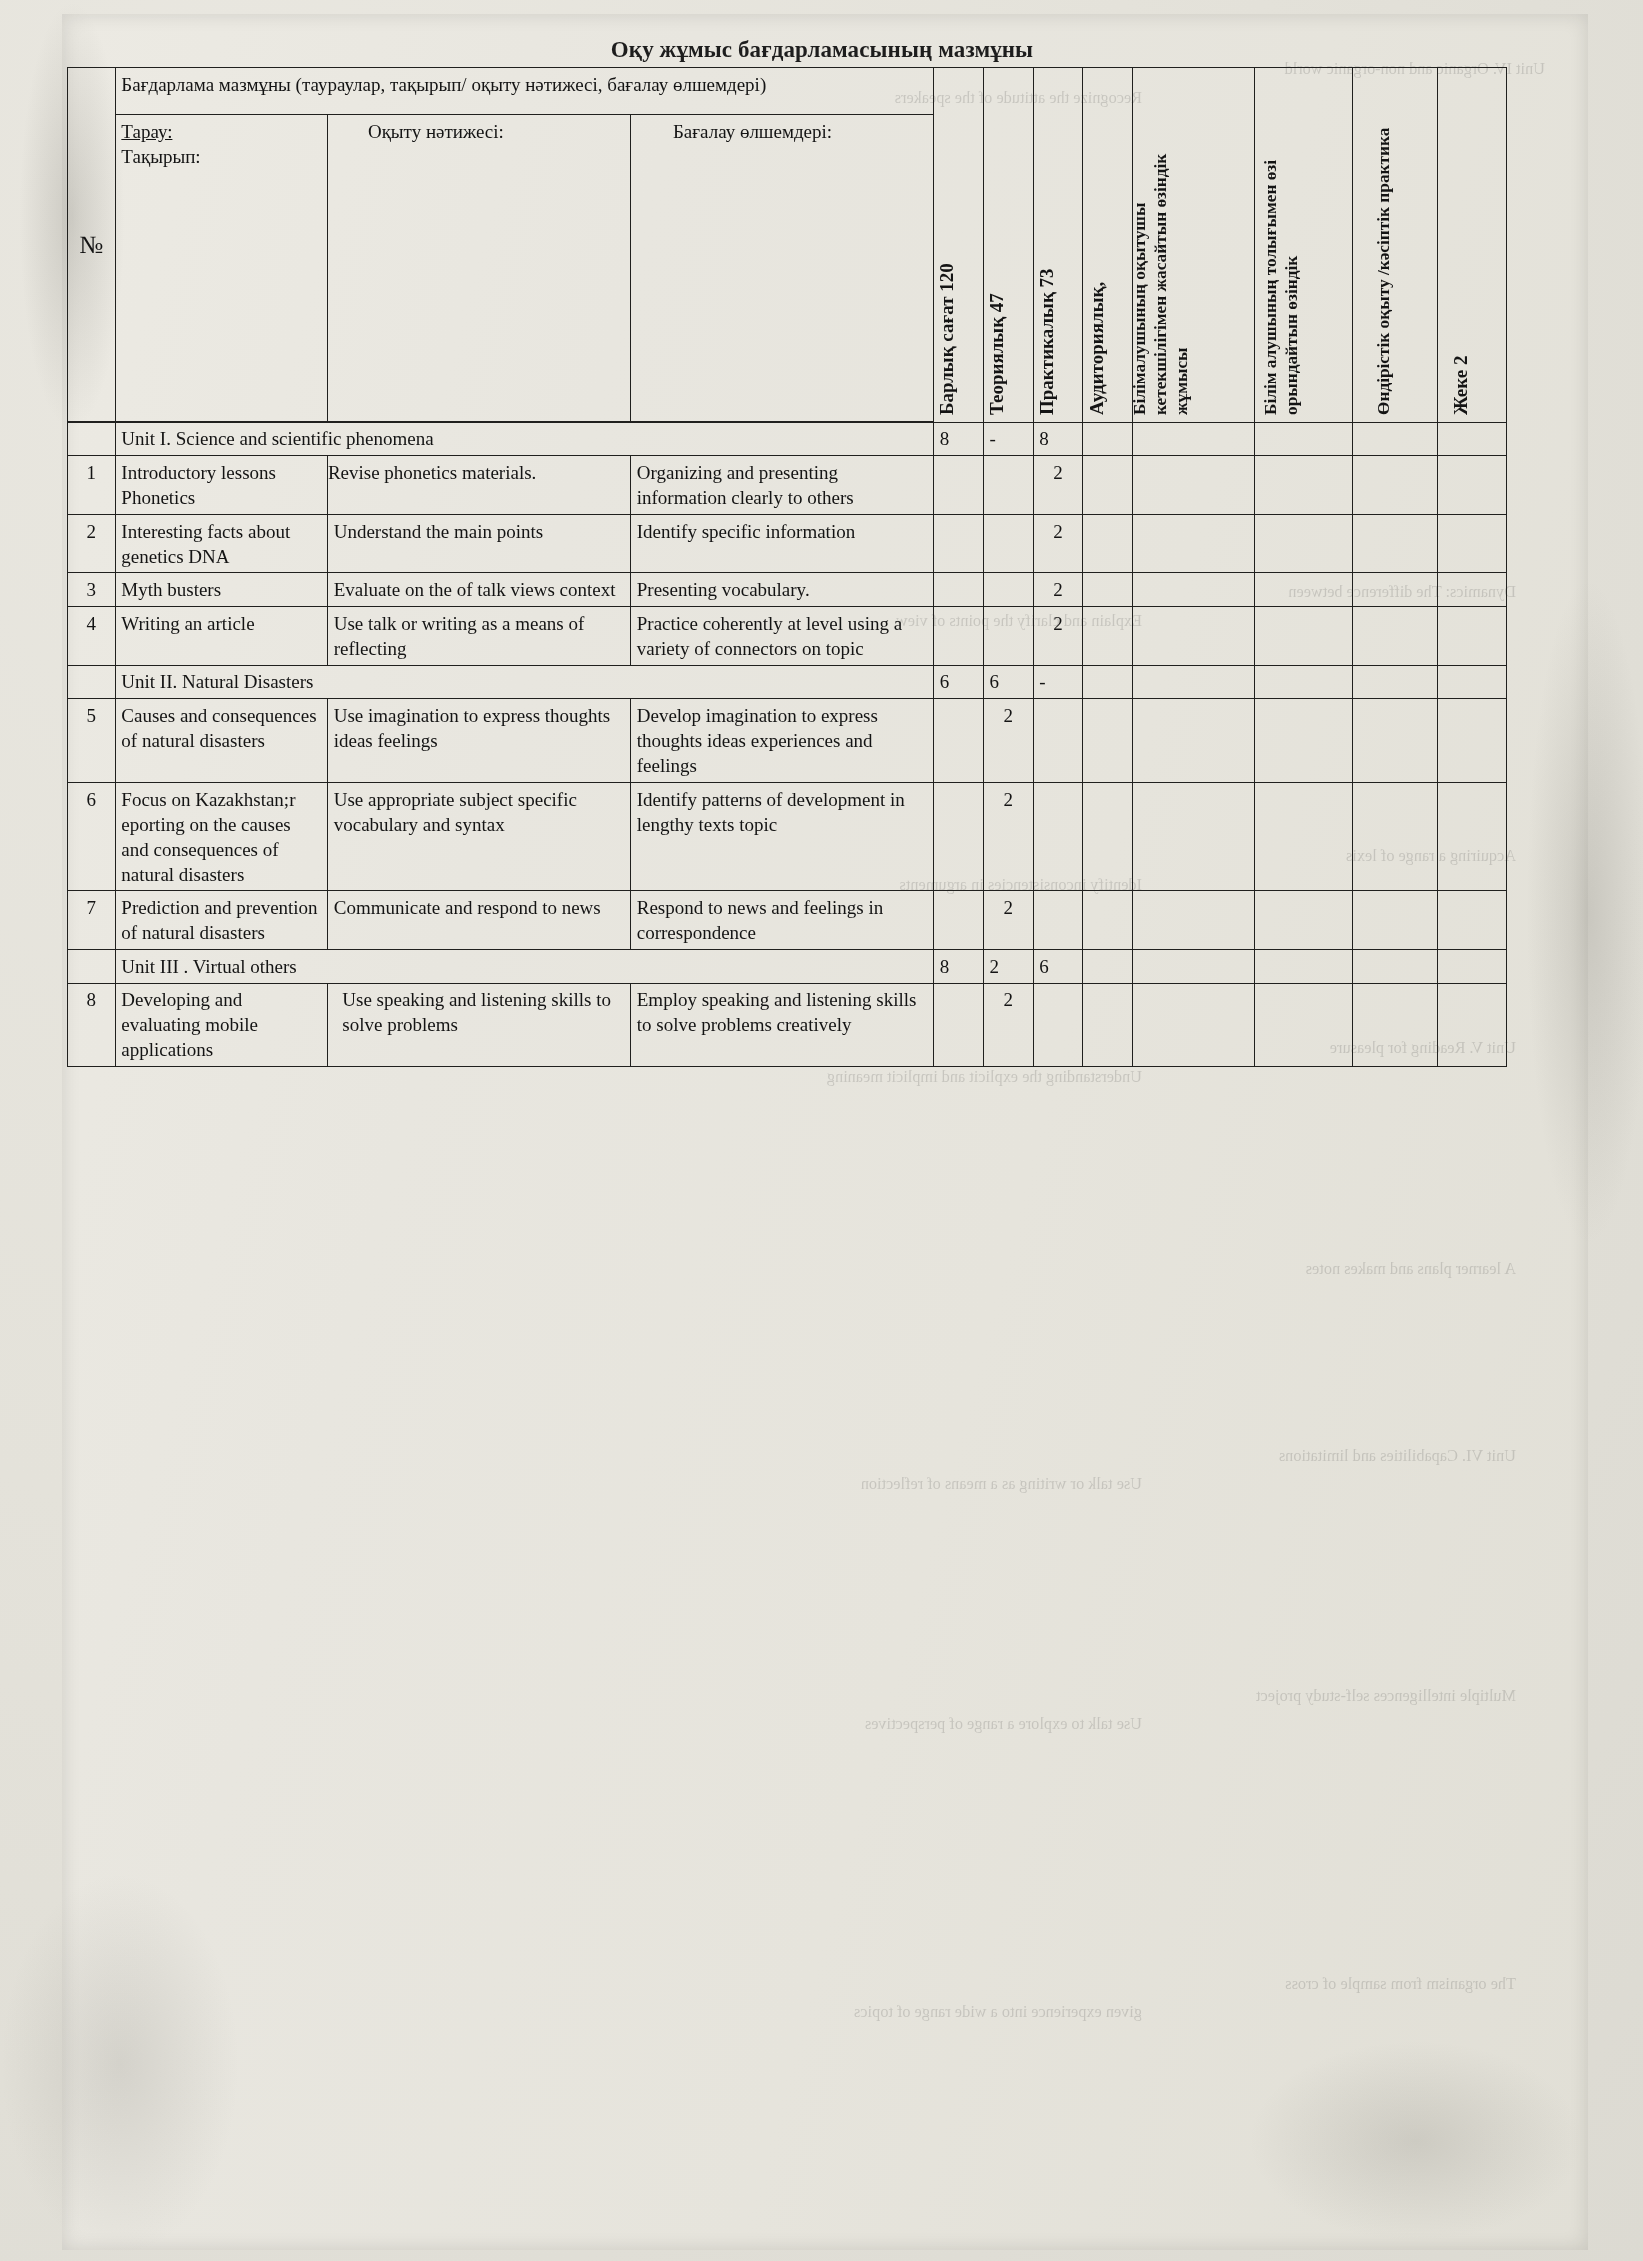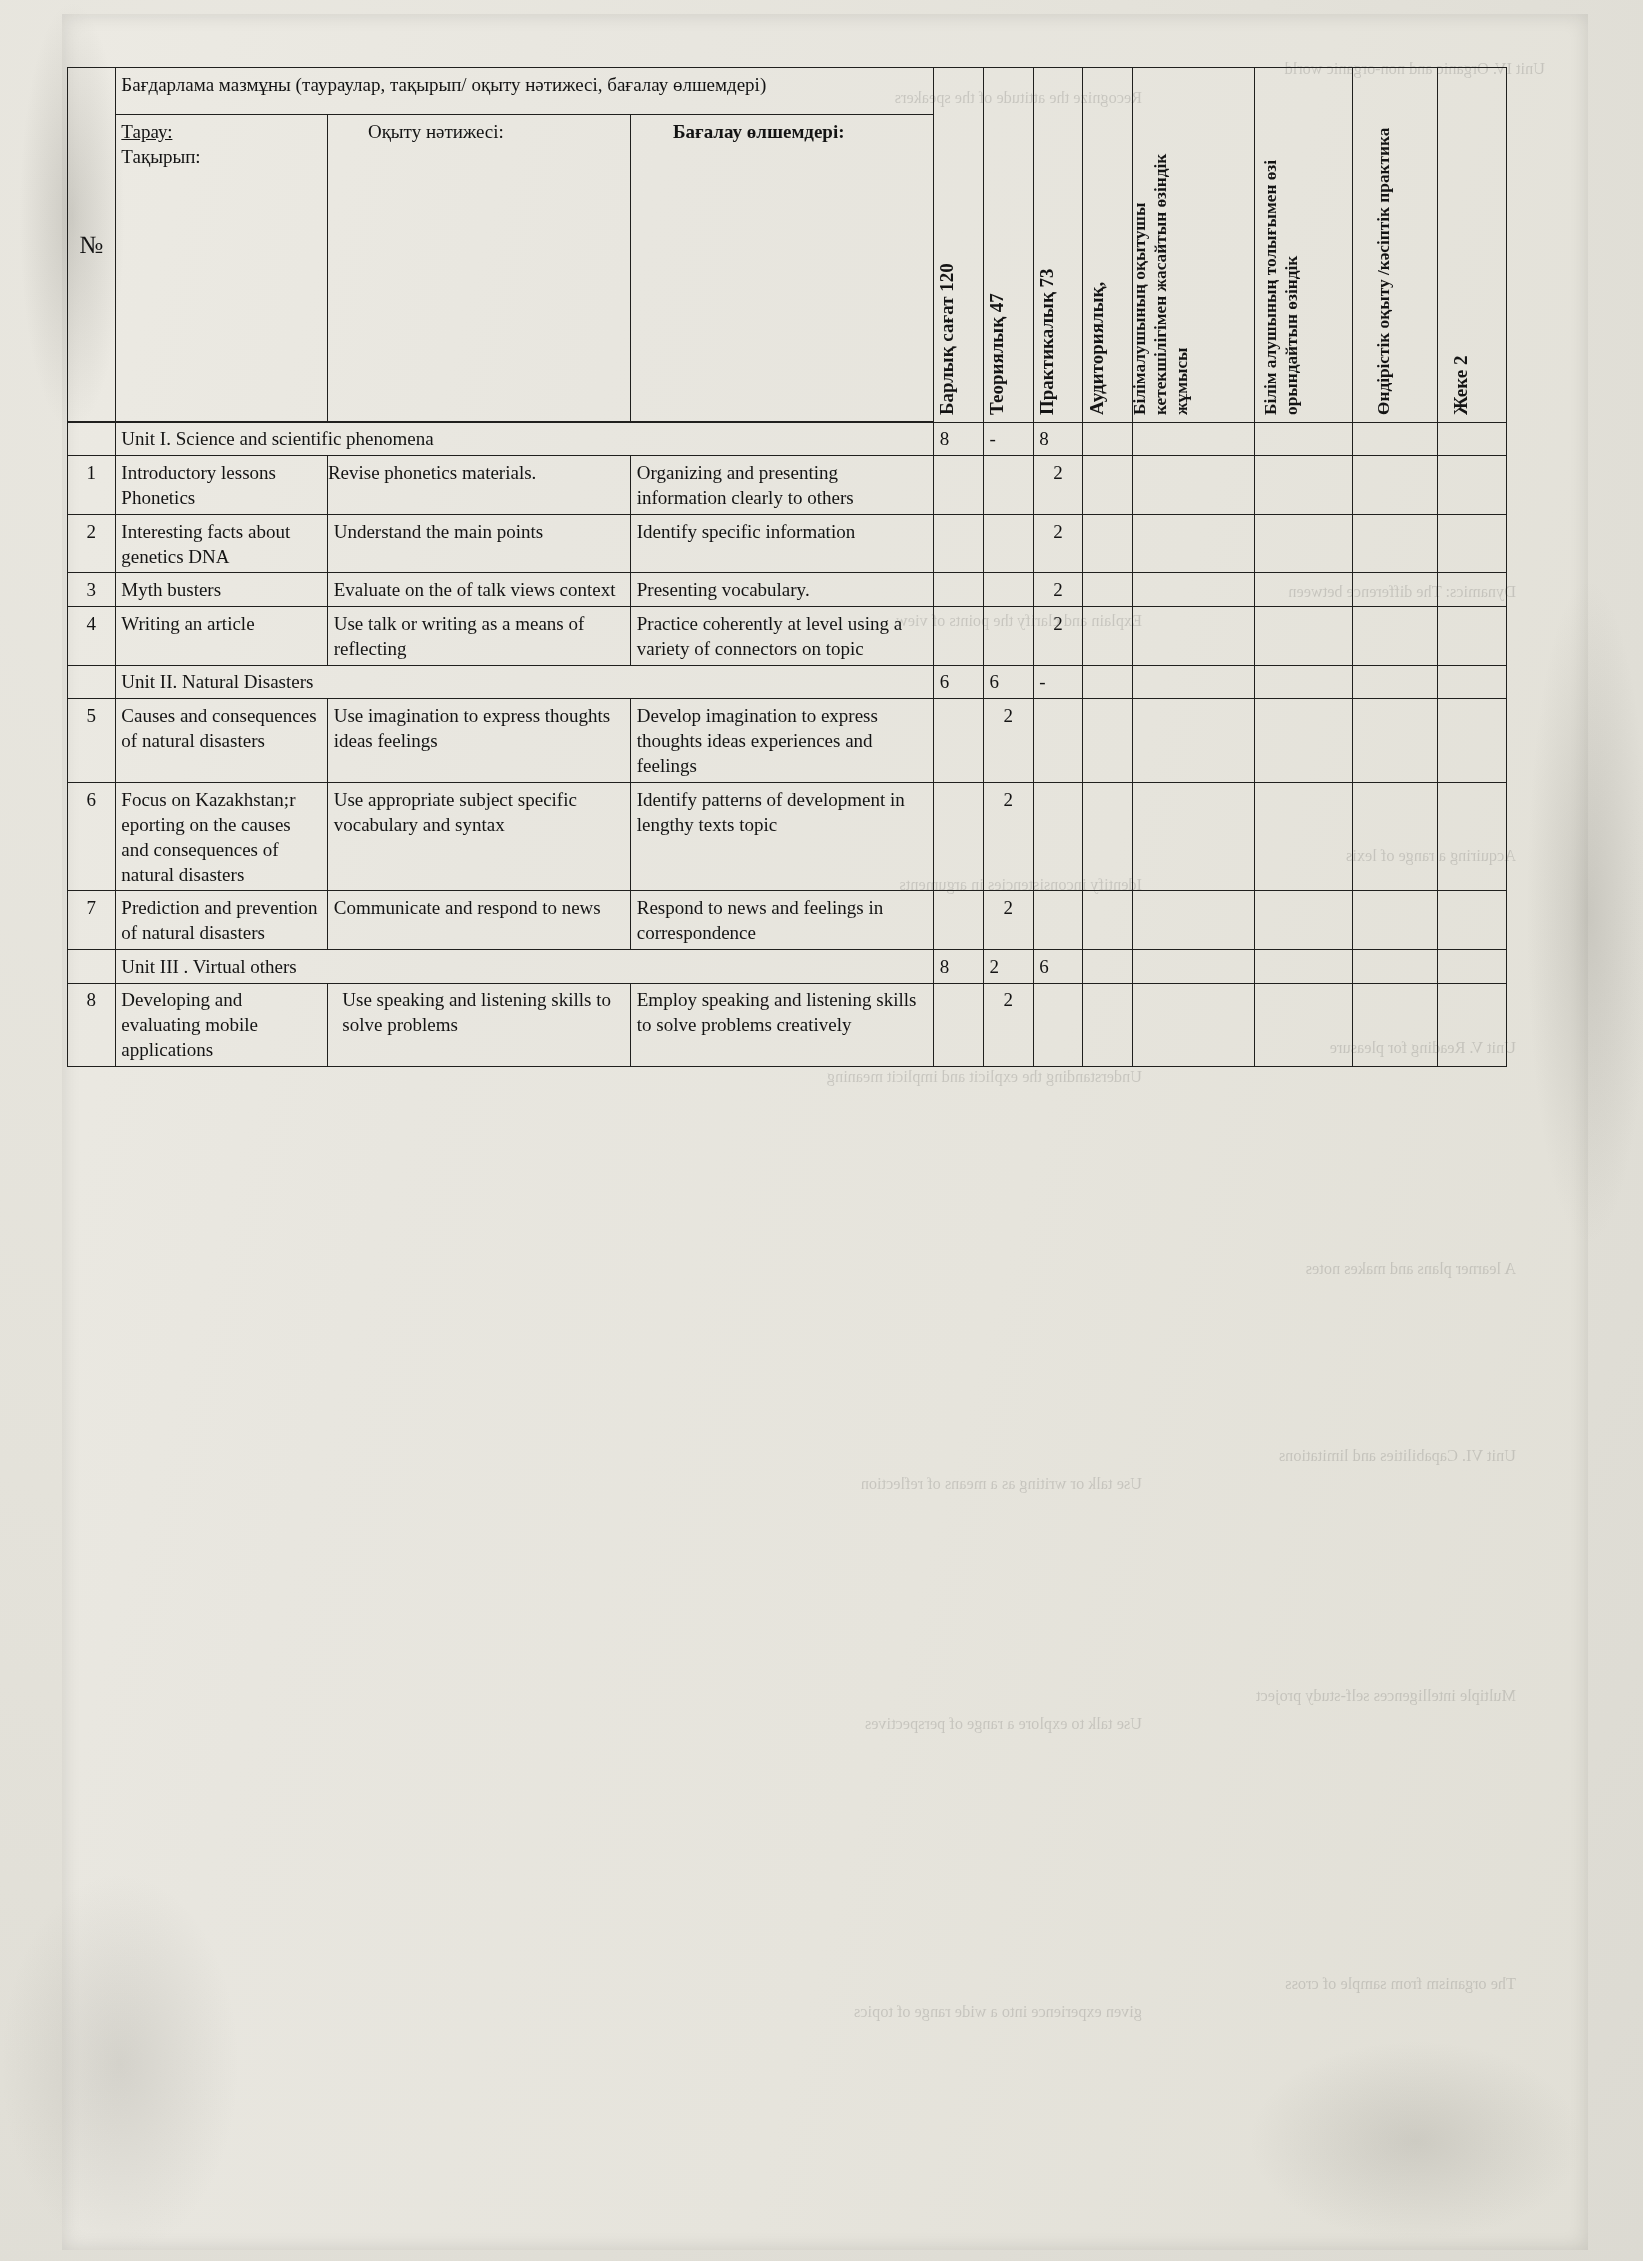--- a/index.html
+++ b/index.html
@@ -157,20 +157,21 @@
     <div class="gline" style="left:432px; top:1037px;">Understanding the explicit and implicit meaning</div>
     <div class="gline" style="left:58px; top:1229px;">A learner plans and makes notes</div>
     <div class="gline" style="left:58px; top:1416px;">Unit VI. Capabilities and limitations</div>
     <div class="gline" style="left:432px; top:1444px;">Use talk or writing as a means of reflection</div>
     <div class="gline" style="left:58px; top:1656px;">Multiple intelligences self-study project</div>
     <div class="gline" style="left:432px; top:1684px;">Use talk to explore a range of perspectives</div>
     <div class="gline" style="left:58px; top:1944px;">The organism from sample of cross</div>
     <div class="gline" style="left:432px; top:1972px;">given experience into a wide range of topics</div>
   </div>
 
+  <div class="doc-title">Оқу жұмыс бағдарламасының мазмұны</div>
 
   <table class="grid">
     <colgroup>
       <col class="c-num">
         <col class="c-topic">
         <col class="c-outcome">
         <col class="c-criteria">
       <col class="c-v">
         <col class="c-v">
         <col class="c-v">
@@ -218,21 +219,21 @@
               <span class="vtxt">Жеке 2</span>
             </div>
         </td>
       </tr>
       <tr>
         <td class="hdr-sub" style="height:298px;">
           <div class="u-underline">Тарау:</div>
           <div class="plain">Тақырып:</div>
         </td>
         <td class="hdr-sub plain" style="font-weight:normal;padding-left:40px;">Оқыту нәтижесі:</td>
-        <td class="hdr-sub plain" style="font-weight:bold;padding-left:42px;">Бағалау өлшемдері:</td>
+        <td class="hdr-sub plain" style="font-weight:normal;padding-left:42px;">Бағалау өлшемдері:</td>
       </tr>
       <tr style="height:0;">
         <td style="border:none;padding:0;height:0;"></td>
         <td style="border:none;padding:0;height:0;"></td>
         <td style="border:none;padding:0;height:0;"></td>
         <td style="border:none;padding:0;height:0;"></td>
       </tr>
 
       <tr class="unit-row">
         <td></td>

